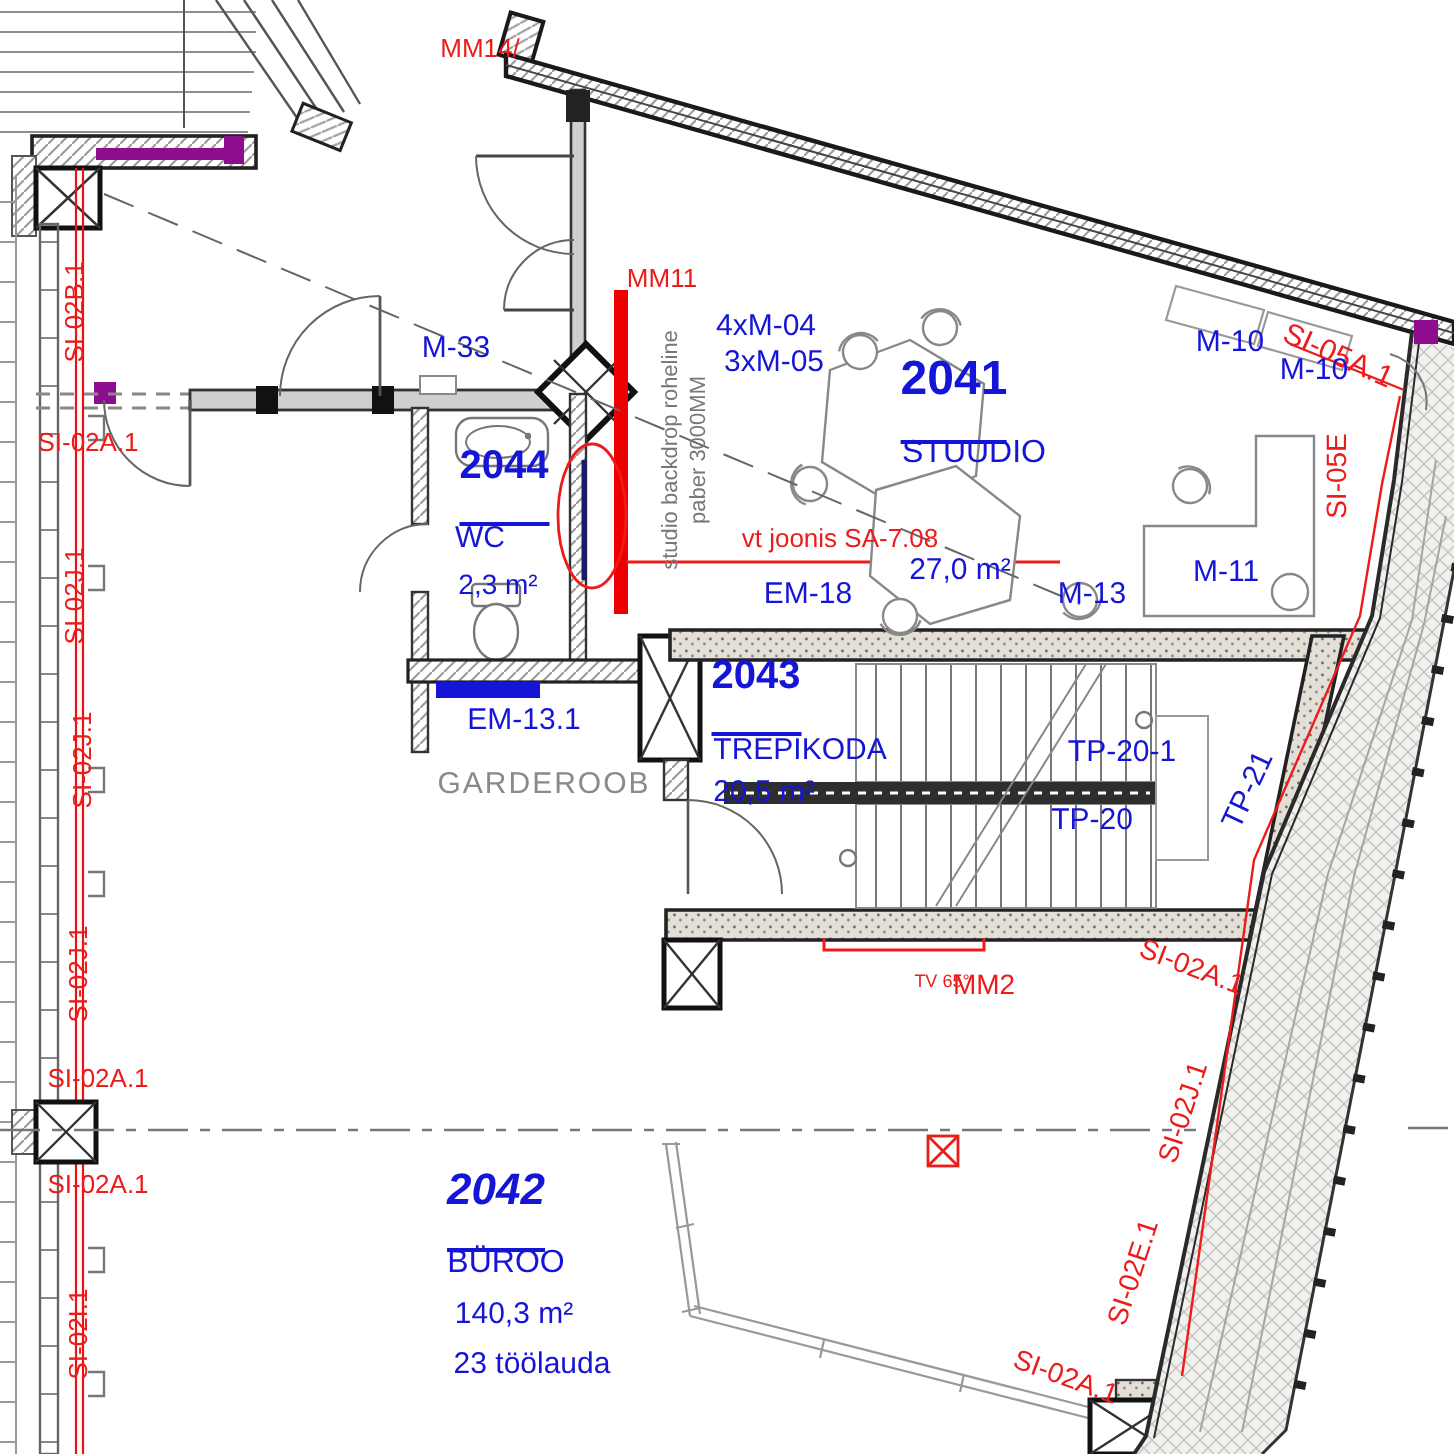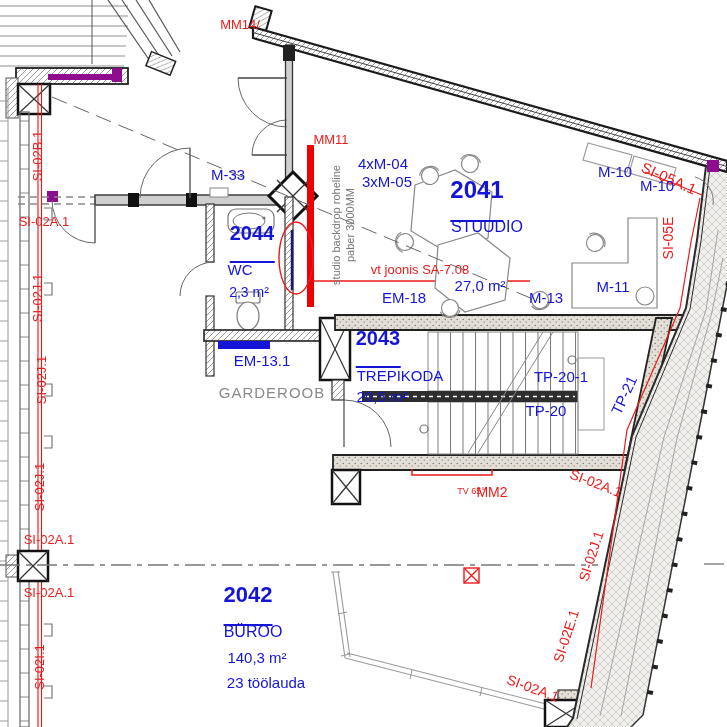--- a/index.html
+++ b/index.html
@@ -7,21 +7,21 @@
         font-family:"Liberation Sans",sans-serif;}
   #plan svg{position:absolute;left:0;top:0;}
   .lbl{position:absolute;white-space:nowrap;transform:translate(-50%,-50%);line-height:1;}
   .blue{color:#1515d8;}
   .red{color:#ee1b1b;}
   .gray{color:#8a8a8a;}
   .room-num{font-weight:bold;border-bottom:2px solid currentColor;padding-bottom:18px;}
   .r-90{transform:translate(-50%,-50%) rotate(-90deg);}
   .fs9{font-size:9px;}.fs11{font-size:11px;}.fs13{font-size:13px;}
   .fs14{font-size:14px;}.fs15{font-size:15px;}.fs16{font-size:16px;}
-  .fs20{font-size:20px;}.fs22{font-size:22px;}.fs24{font-size:24px;}
+  .fs20{font-size:20px;}.fs22{font-size:22px;font-style:italic;}.fs24{font-size:24px;}
 </style>
 </head>
 <body>
 
 <div id="plan">
 
 <svg width="727" height="727" viewBox="0 0 727 727">
   <defs>
     <pattern id="hat" width="6" height="6" patternUnits="userSpaceOnUse">
       <rect width="6" height="6" fill="#ffffff"></rect>

